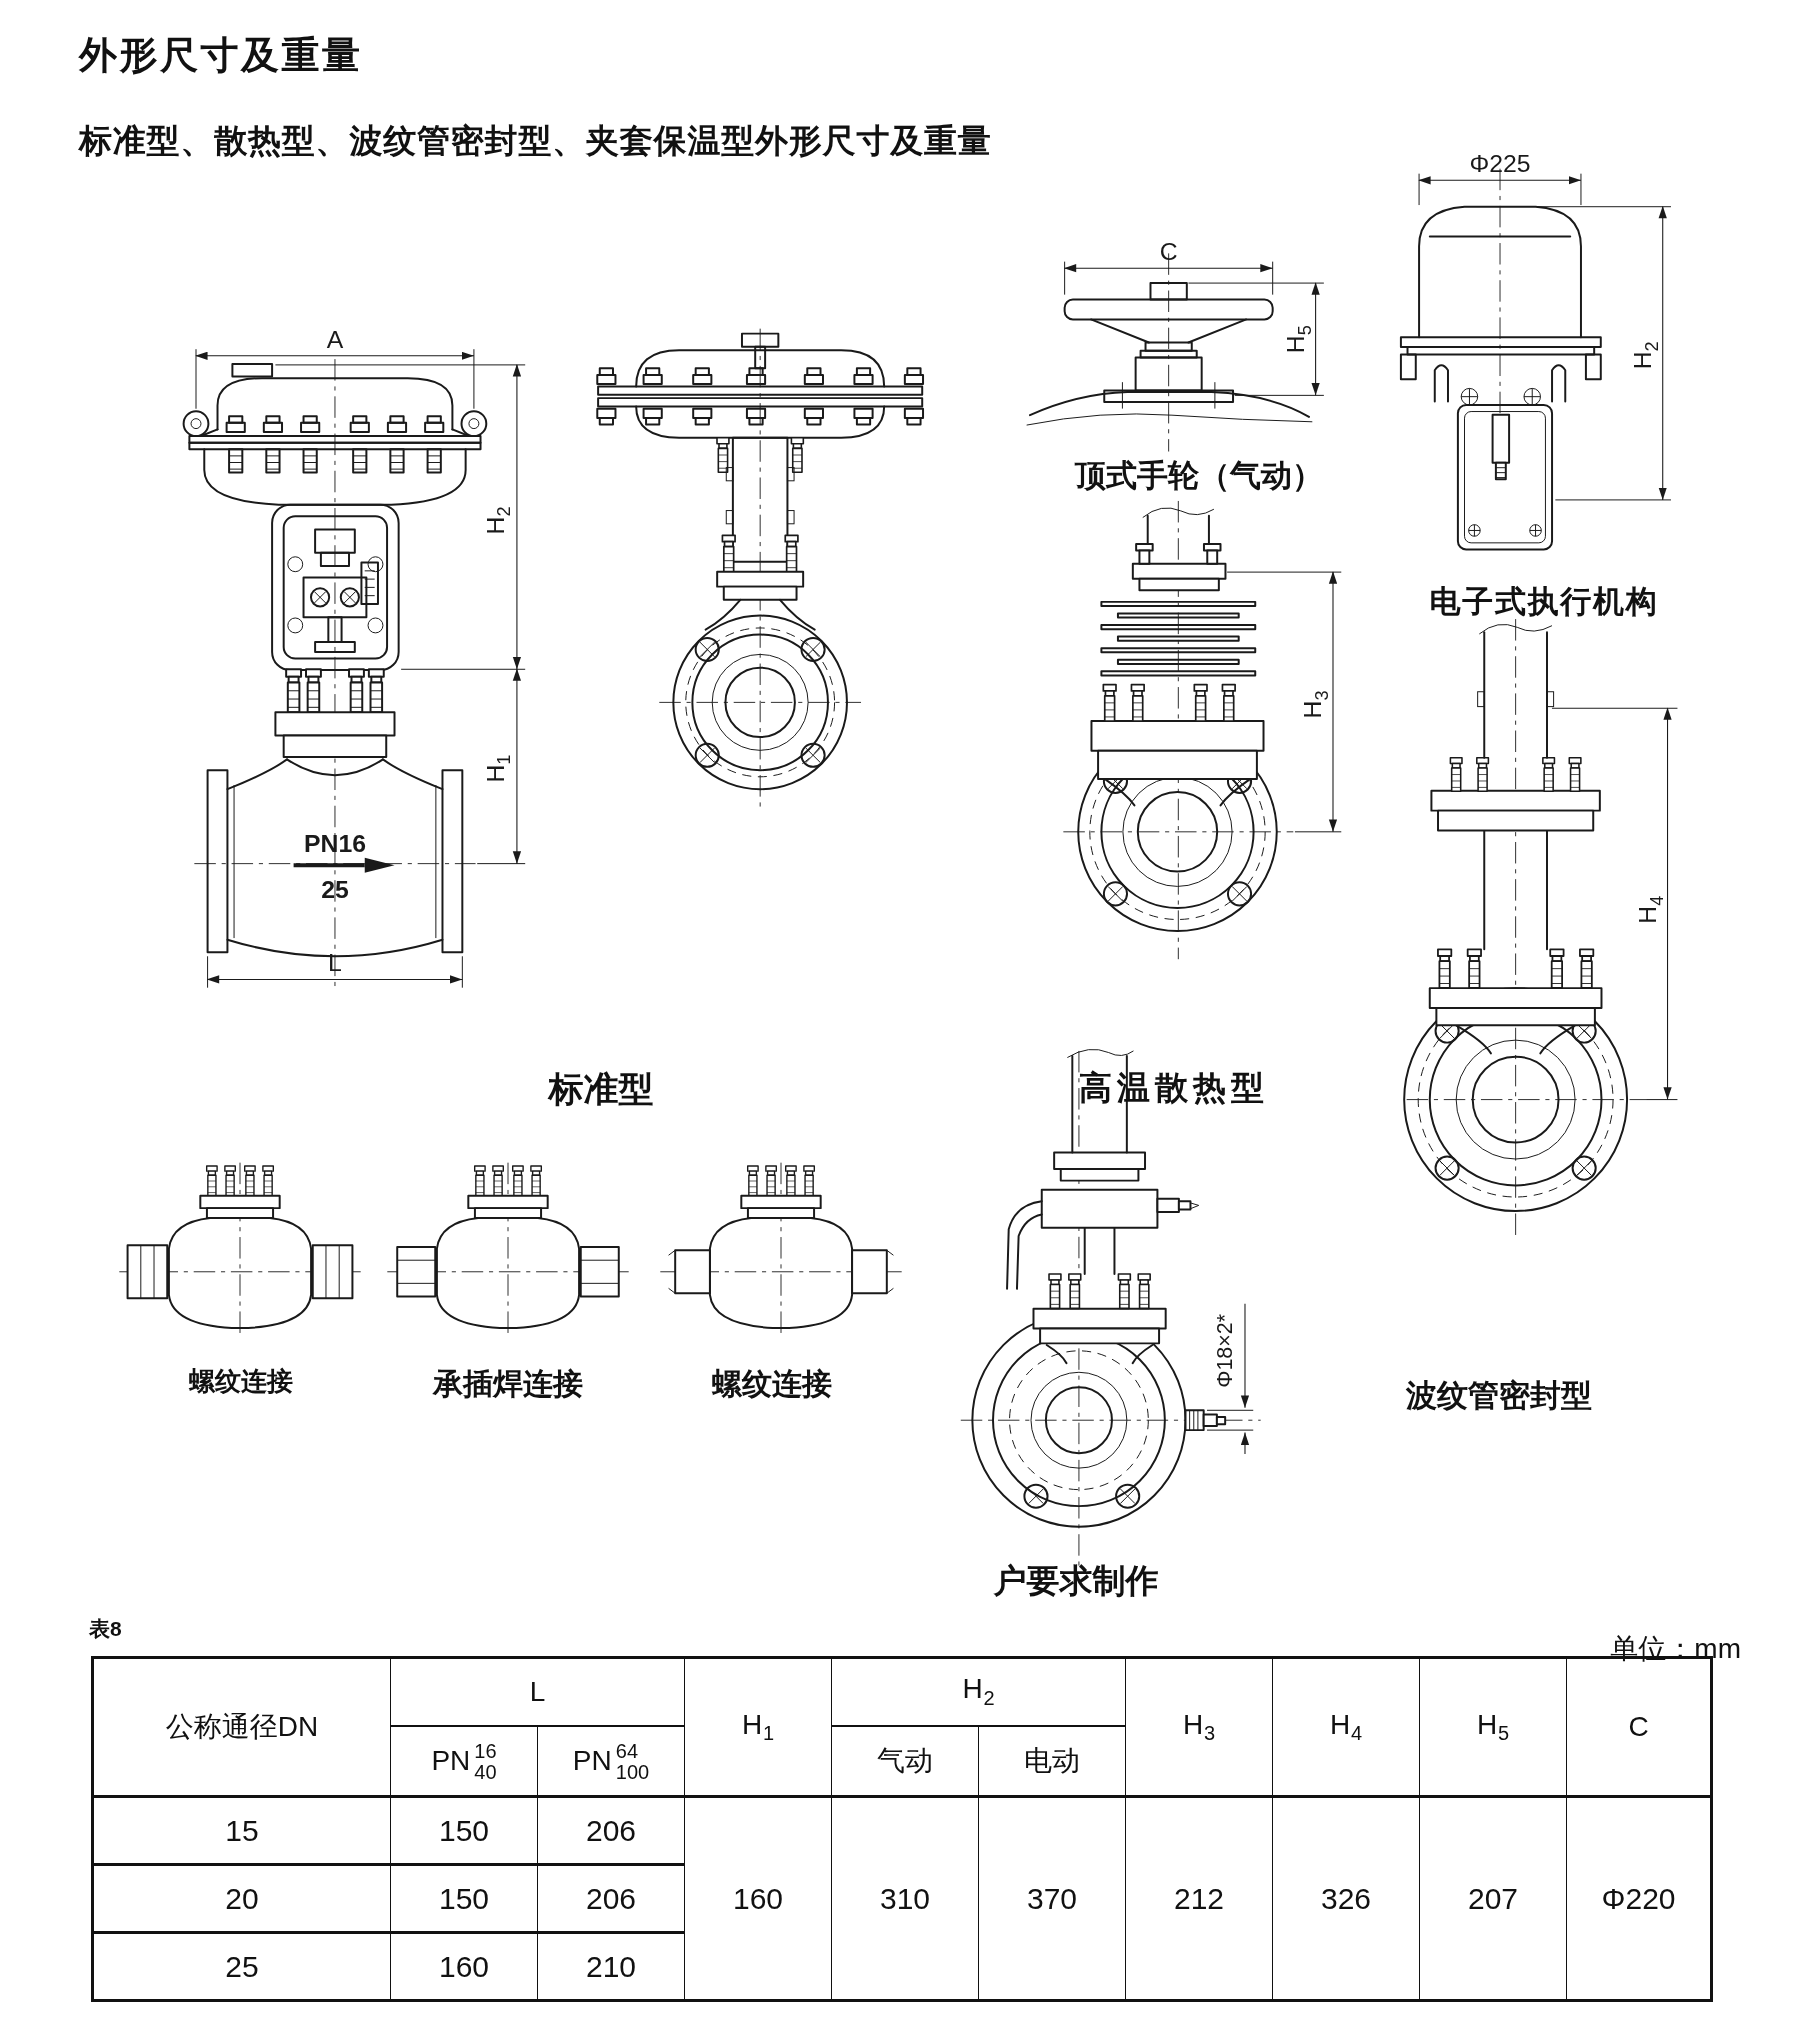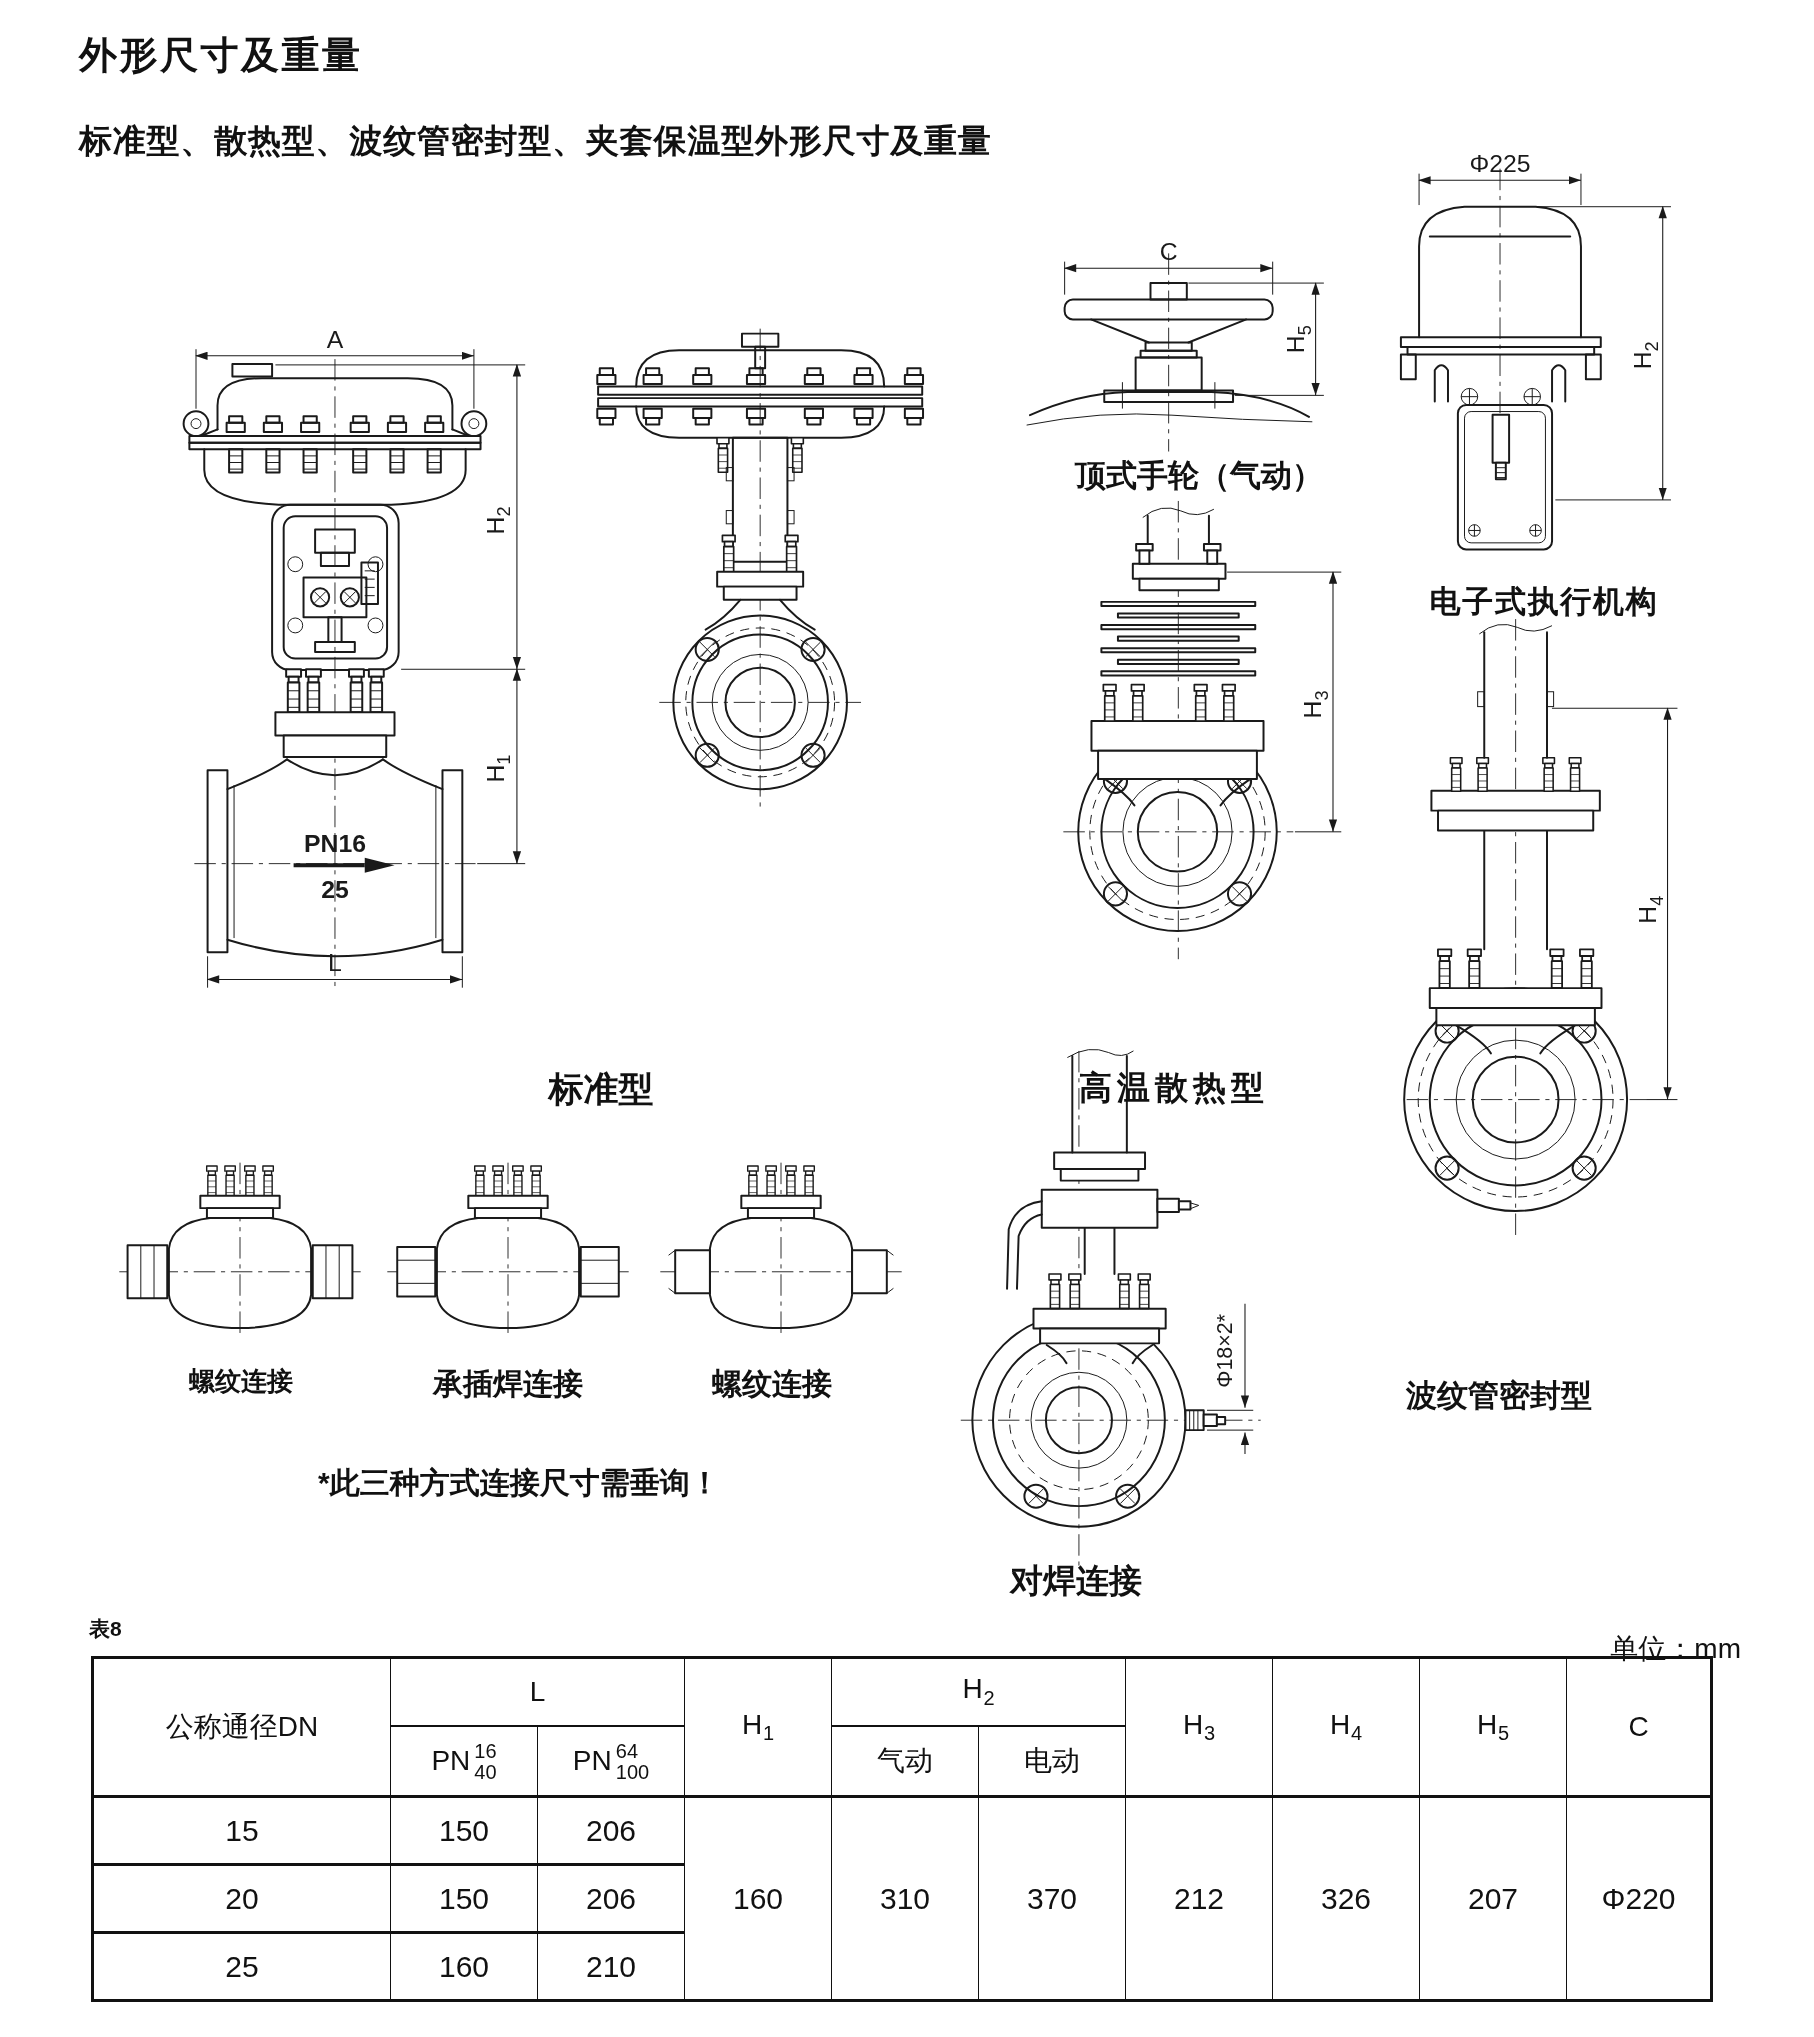--- a/index.html
+++ b/index.html
@@ -492,23 +492,22 @@
   </svg>
 
   <div class="lbl center" style="left:601px;top:1066px;font-size:35px">标准型</div>
   <div class="lbl center" style="left:1174px;top:1066px;font-size:33px;letter-spacing:5px">高温散热型</div>
   <div class="lbl center" style="left:1199px;top:455px;font-size:31px">顶式手轮（气动）</div>
   <div class="lbl center" style="left:1544px;top:581px;font-size:31px;letter-spacing:1.7px">电子式执行机构</div>
   <div class="lbl center" style="left:1499px;top:1375px;font-size:31px">波纹管密封型</div>
   <div class="lbl center" style="left:241px;top:1364px;font-size:26px">螺纹连接</div>
   <div class="lbl center" style="left:508px;top:1364px;font-size:30px">承插焊连接</div>
   <div class="lbl center" style="left:772px;top:1364px;font-size:30px">螺纹连接</div>
-  <div class="lbl center" style="left:1076px;top:1559px;font-size:33px">对焊连接</div>
-
-  <div class="note1">*此三种方式连接尺寸需垂询！</div>
+  <div class="lbl center" style="left:1076px;top:1559px;font-size:33px">户要求制作</div>
+
 
   <div class="tbl-caption">表8</div>
   <div class="tbl-unit">单位：mm</div>
 
   <table class="dim-table">
     <colgroup>
       <col style="width:298px">
         <col style="width:147px">
         <col style="width:147px">
         <col style="width:147px">

